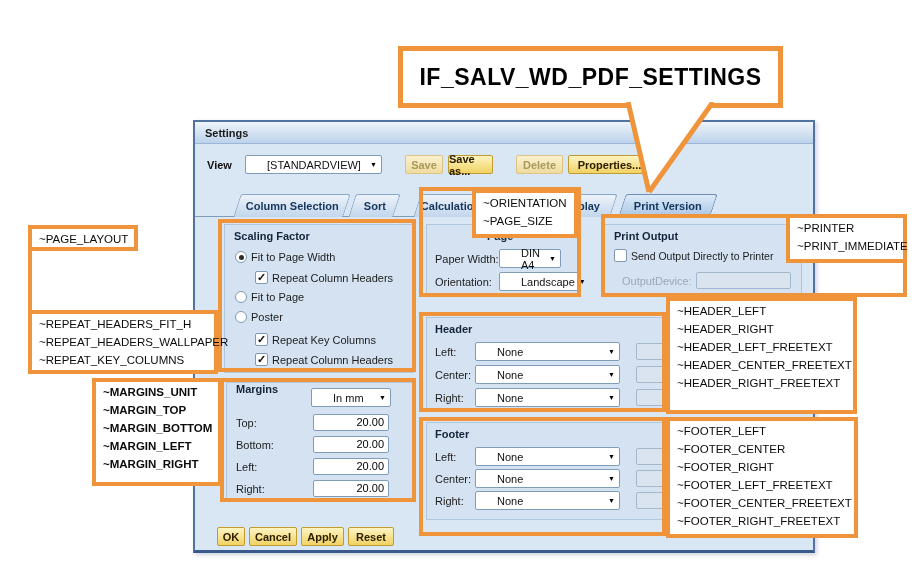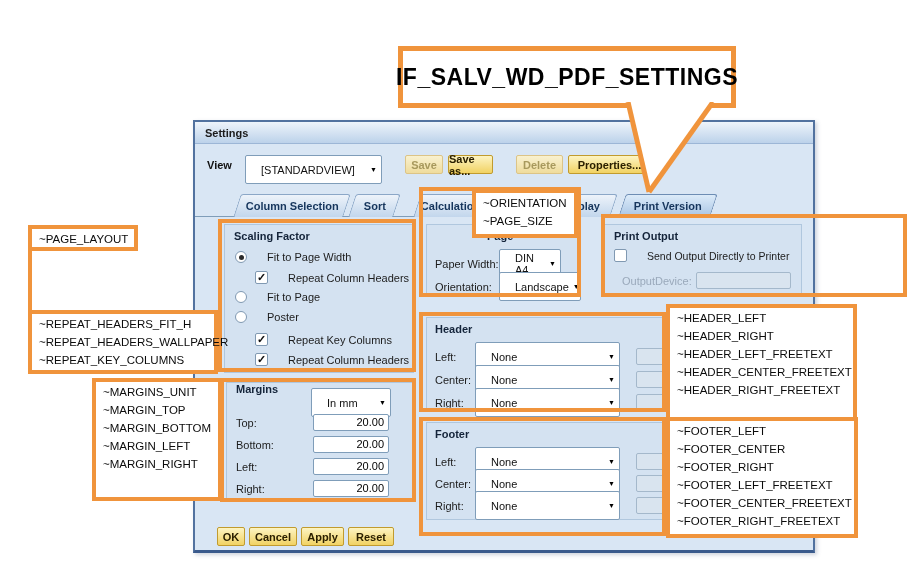--- a/index.html
+++ b/index.html
@@ -10,21 +10,21 @@
 
   
   .dlg { position:absolute; left:193px; top:120px; width:622px; height:433px;
          background:#d9e6f4; border:2px solid #52729f; border-bottom:3px solid #3a5a8c;
          box-shadow:2px 2px 4px rgba(60,80,120,.25); z-index:10; }
   .titlebar { position:absolute; left:0; top:0; width:100%; height:22px;
               background:linear-gradient(#eef4fb,#bcd2ea); border-bottom:1px solid #9cb6d6;
               display:flex; align-items:center; padding-left:10px; font-weight:bold; color:#1b1b1b; }
   .view-label { position:absolute; left:12px; top:37px; font-weight:bold; color:#111; }
   .dd { display:flex; align-items:center; justify-content:space-between; background:#fff;
-        border:1px solid #7f9db9; border-radius:2px; height:29px; padding:0 4px 0 15px; color:#111; }
+        border:1px solid #7f9db9; border-radius:2px; height:19px; padding:0 4px 0 21px; color:#111; }
   .dd-arrow { font-size:7px; color:#000; margin-left:4px; flex:0 0 auto; }
   .view-dd { position:absolute; left:50px; top:33px; width:137px; }
   .btn { position:absolute; top:33px; height:19px; background:linear-gradient(#fdf4c2,#f1d263);
          border:1px solid #c19b2e; border-radius:2px; font-weight:bold; color:#2b2000;
          display:flex; align-items:center; justify-content:center; font-size:11px; }
   .btn.disabled { background:linear-gradient(#f9f1cf,#efdc9d); border-color:#dcc487; color:#a8995d; }
 
   .tabline { position:absolute; left:0; top:94px; width:100%; height:1px; background:#7f9db9; z-index:1; }
   .tab { position:absolute; top:72px; height:23px; background:linear-gradient(#edf3fa,#c2d6ec);
          border:1px solid #8ba7c7; border-bottom:none; border-radius:3px 3px 0 0;
@@ -40,30 +40,30 @@
   .fld { background:#fff; border:1px solid #7f9db9; border-radius:2px; height:17px; }
   .fld.dis { background:#d9e4ef; border-color:#a4b8cb; }
   .num { text-align:right; padding:1px 4px 0 0; color:#000; }
 
   .cb { width:13px; height:13px; background:#fff; border:1px solid #8099b2; border-radius:2px;
         display:flex; align-items:center; justify-content:center; flex:0 0 auto; }
   .tick { font-size:11px; font-weight:bold; color:#111; line-height:1; margin-top:-1px; }
   .rb { width:12px; height:12px; border-radius:50%; background:#fff; border:1px solid #8099b2;
         display:flex; align-items:center; justify-content:center; flex:0 0 auto; }
   .dot { width:5px; height:5px; border-radius:50%; background:#2b2b2b; }
-  .gap6 > * + * { margin-left:20px; }
+  .gap6 > * + * { margin-left:4px; }
   .dis-label { color:#9aa9bb;margin-left:8px; }
 
   
   .ann-rect { position:absolute; border:4px solid var(--acc); z-index:40; }
   .ann-label { position:absolute; background:#fff; border:4px solid var(--acc); z-index:45;
                padding:1px 7px; color:#0b0b0b; }
   .ann-label div { line-height:18px; white-space:nowrap; font-size:11.5px; }
   .connector { position:absolute; background:var(--acc); z-index:44; }
-  .title-box { position:absolute; left:398px; top:46px; width:338px; height:62px; background:#fff;
+  .title-box { position:absolute; left:398px; top:46px; width:385px; height:62px; background:#fff;
                border:5px solid var(--acc); z-index:50; display:flex; align-items:center;
                justify-content:center; font-size:23px; font-weight:bold; color:#000; letter-spacing:.5px; }
   .tail { position:absolute; left:620px; top:102px; z-index:51; }
 </style>
 </head>
 <body>
 
 <div class="stage">
 
   <div class="dlg">
@@ -277,32 +277,36 @@
 
   <div class="ann-label" style="left:28px;top:225px;width:110px;height:26px;">
     <div>~PAGE_LAYOUT</div>
   </div>
   <div class="connector" style="left:28px;top:249px;width:4px;height:63px;"></div>
   <div class="ann-label" style="left:28px;top:310px;width:190px;height:64px;">
     <div>~REPEAT_HEADERS_FIT_H</div>
     <div>~REPEAT_HEADERS_WALLPAPER</div>
     <div>~REPEAT_KEY_COLUMNS</div>
   </div>
-  <div class="ann-label" style="left:92px;top:378px;width:130px;height:123px;">
+  <div class="ann-label" style="left:92px;top:378px;width:130px;height:108px;font-weight:bold;">
     <div>~MARGINS_UNIT</div>
     <div>~MARGIN_TOP</div>
     <div>~MARGIN_BOTTOM</div>
     <div>~MARGIN_LEFT</div>
     <div>~MARGIN_RIGHT</div>
   </div>
   <div class="ann-label" style="left:472px;top:189px;width:106px;height:49px;">
     <div>~ORIENTATION</div>
     <div>~PAGE_SIZE</div>
   </div>
-  <div class="ann-label" style="left:666px;top:304px;width:191px;height:117px;">
+  <div class="ann-label" style="left:786px;top:214px;width:121px;height:49px;">
+    <div>~PRINTER</div>
+    <div>~PRINT_IMMEDIATE</div>
+  </div>
+  <div class="ann-label" style="left:666px;top:297px;width:191px;height:117px;">
     <div>~HEADER_LEFT</div>
     <div>~HEADER_RIGHT</div>
     <div>~HEADER_LEFT_FREETEXT</div>
     <div>~HEADER_CENTER_FREETEXT</div>
     <div>~HEADER_RIGHT_FREETEXT</div>
   </div>
   <div class="ann-label" style="left:666px;top:417px;width:192px;height:121px;">
     <div>~FOOTER_LEFT</div>
     <div>~FOOTER_CENTER</div>
     <div>~FOOTER_RIGHT</div>

